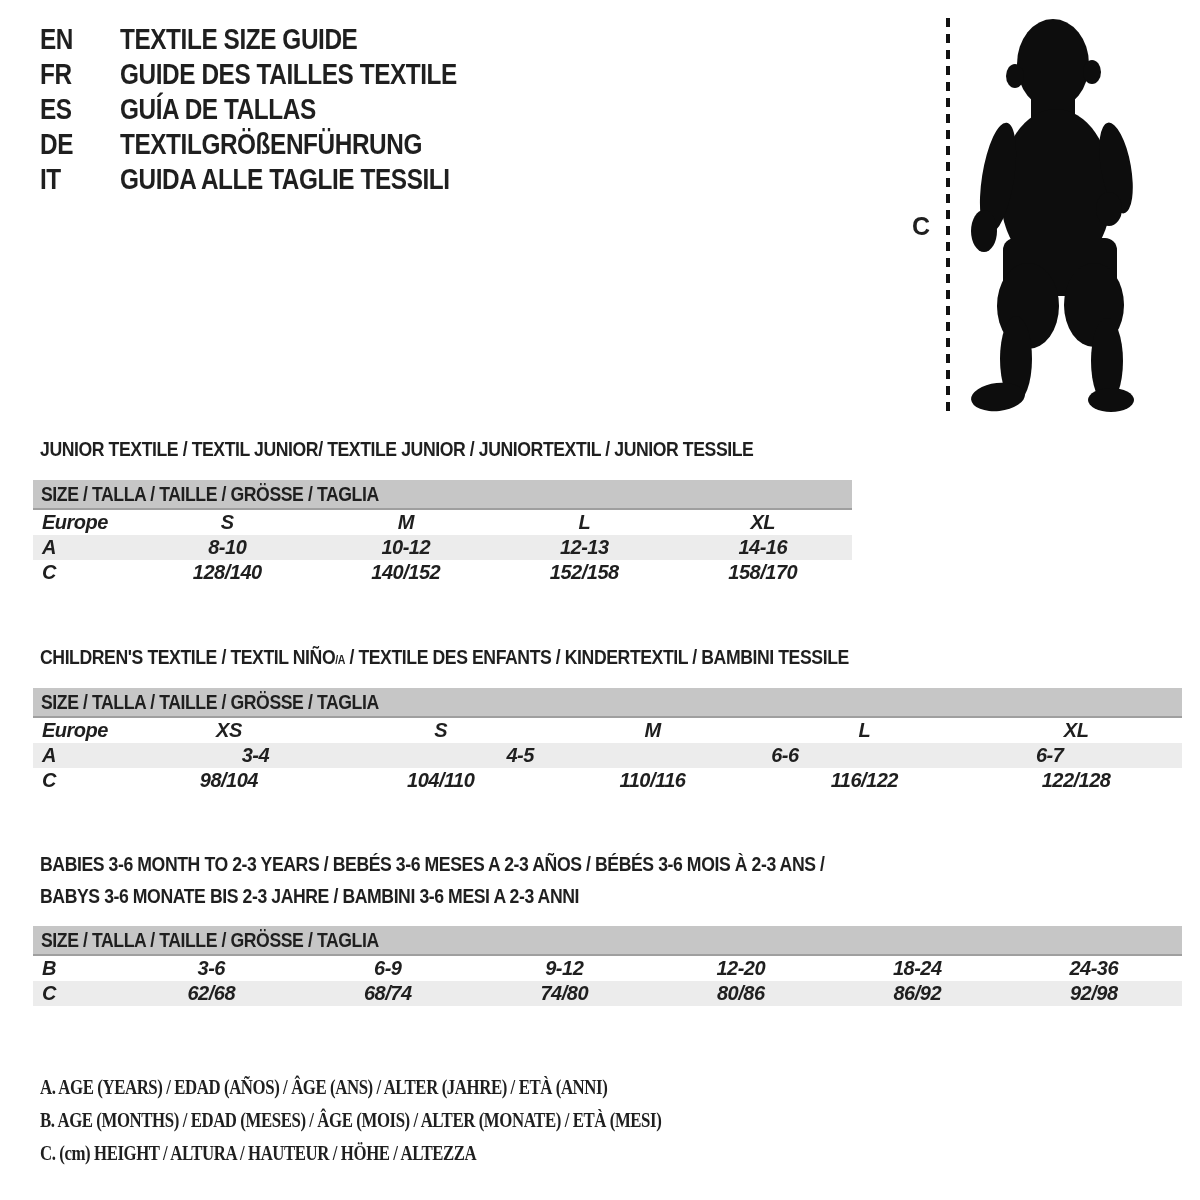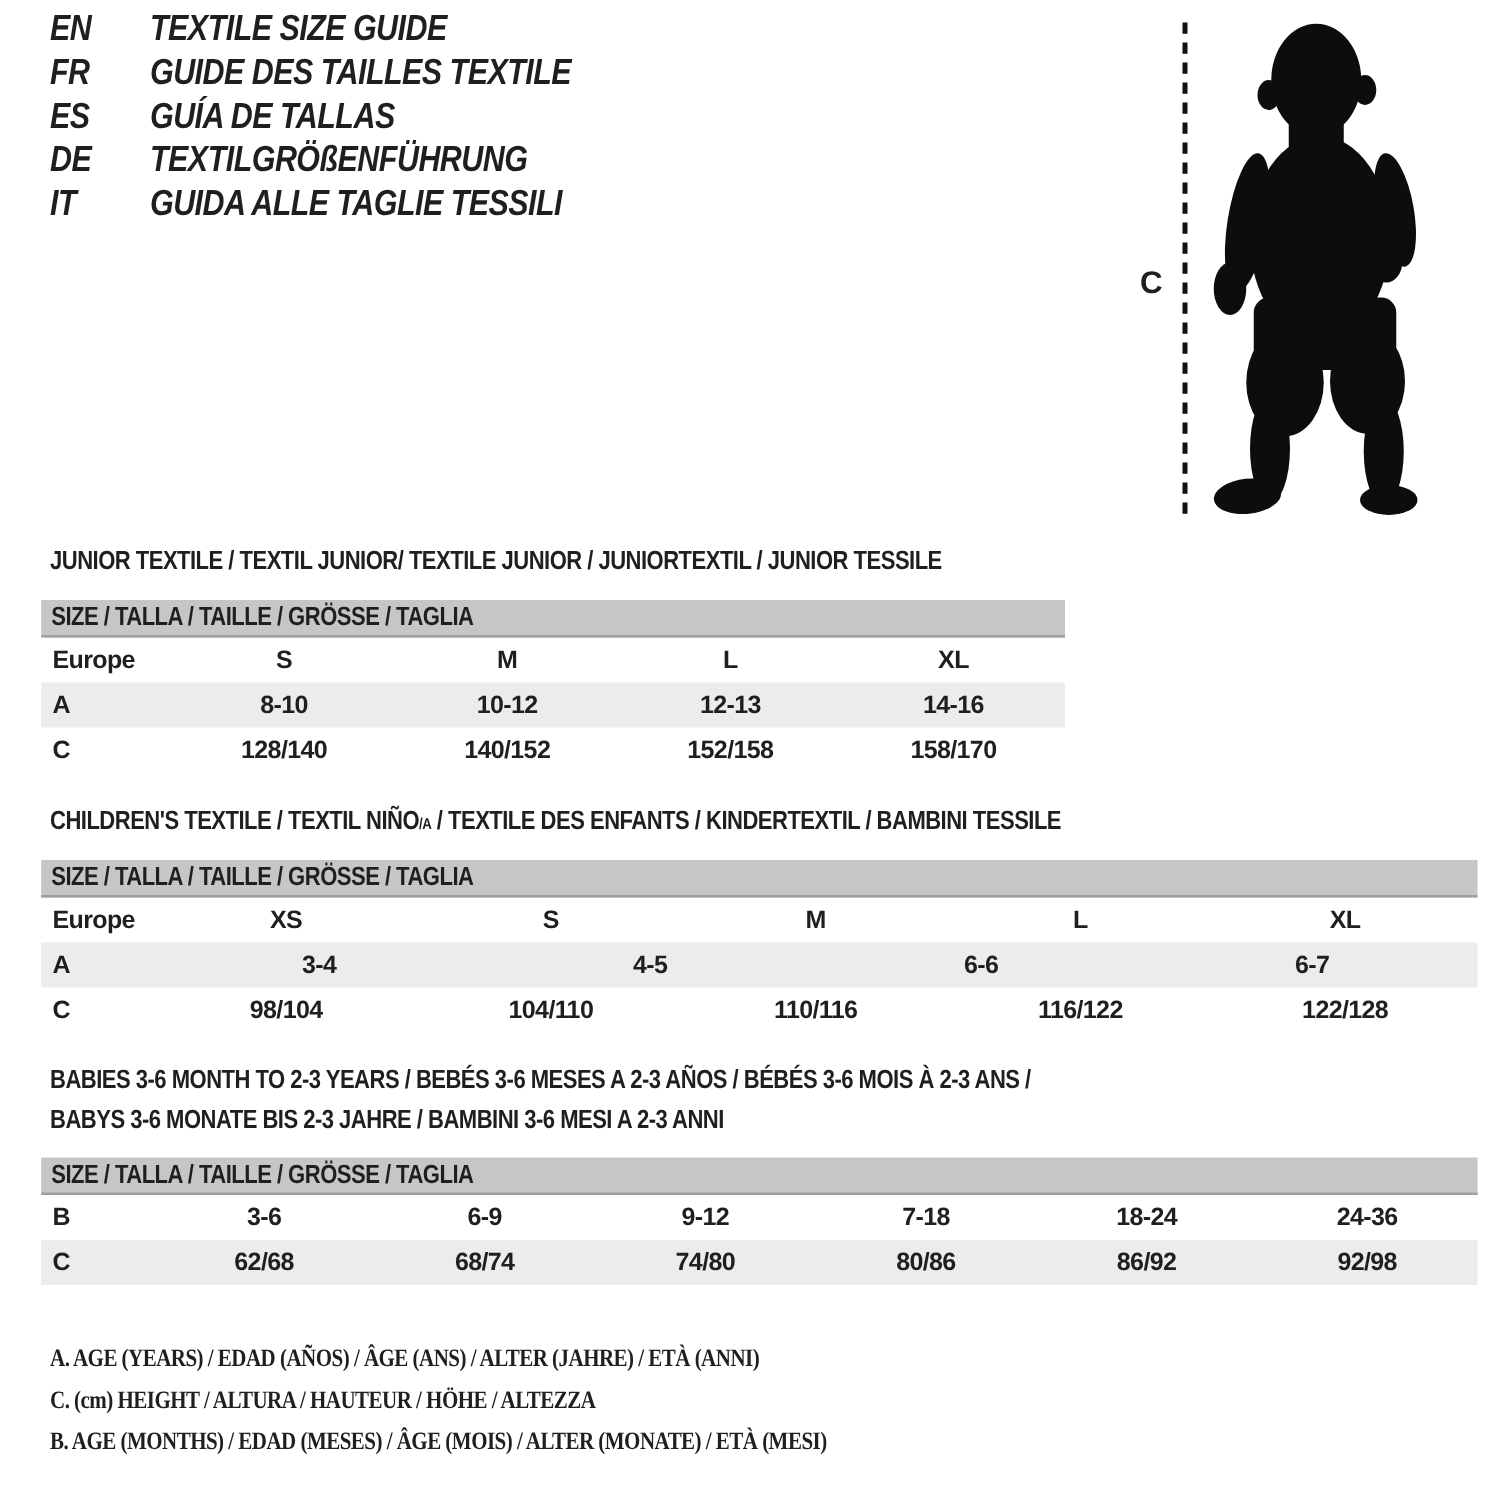--- a/index.html
+++ b/index.html
@@ -19,37 +19,37 @@
     position:relative;
     overflow:hidden;
   }
   .page{position:absolute;left:0;top:0;width:1200px;height:1200px;background:#fff;}
 
   
   .cond{display:inline-block;transform:scaleX(0.84);transform-origin:0 50%;white-space:nowrap;}
   .cond-block{transform:scaleX(0.84);transform-origin:0 0;white-space:nowrap;}
 
   
-  .lang-block{position:absolute;left:40px;top:6px;font-style:italic;}
+  .lang-block{position:absolute;left:40px;top:22px;}
   .lang-row{display:flex;height:35px;align-items:center;font-size:29px;}
   .lang-code{width:80px;}
   
   .fig-line{position:absolute;left:944px;top:16px;}
   .fig-c{position:absolute;left:912px;top:212px;font-size:25px;}
   .fig-baby{position:absolute;left:968px;top:16px;}
 
   
   .sec-title{position:absolute;left:40px;font-size:21px;line-height:32px;}
   .sub{font-size:0.6em;}
   .size-table{position:absolute;left:33px;font-size:20px;}
   .size-table.narrow{width:819px;}
   .size-table.wide{width:1149px;}
   .thead{height:30px;background:var(--band);border-bottom:2px solid var(--band-edge);
          display:flex;align-items:center;padding-left:8px;font-size:21px;}
-  .trow{height:36px;display:flex;align-items:stretch;}
+  .trow{height:25px;display:flex;align-items:stretch;font-style:italic;}
   .trow.shaded{background:var(--shade);}
   .trow .lbl{width:90px;padding-left:9px;display:flex;align-items:center;}
   .size-table.narrow .lbl{width:105px;}
   .trow .cell{flex:1;display:flex;align-items:center;justify-content:center;}
 
   
   .legend{position:absolute;left:40px;top:1071px;font-size:20px;font-family:Liberation Serif, serif;}
   .legend-line{height:33px;display:flex;align-items:center;}
 </style>
 </head>
@@ -166,40 +166,40 @@
   <div class="sec-title cond-block" style="top:848px;"><span>BABIES 3-6 MONTH TO 2-3 YEARS / BEBÉS 3-6 MESES A 2-3 AÑOS / BÉBÉS 3-6 MOIS À 2-3 ANS /</span><br><span>BABYS 3-6 MONATE BIS 2-3 JAHRE / BAMBINI 3-6 MESI A 2-3 ANNI</span></div>
   <div class="size-table wide" style="top:926px;">
     <div class="thead">
         <span class="cond">SIZE / TALLA / TAILLE / GRÖSSE / TAGLIA</span>
       </div>
   <div class="trow">
         <div class="lbl">B</div>
         <div class="cell">3-6</div>
         <div class="cell">6-9</div>
         <div class="cell">9-12</div>
-        <div class="cell">7-18</div>
+        <div class="cell">12-20</div>
         <div class="cell">18-24</div>
         <div class="cell">24-36</div>
       </div>
       <div class="trow shaded">
         <div class="lbl">C</div>
         <div class="cell">62/68</div>
         <div class="cell">68/74</div>
         <div class="cell">74/80</div>
         <div class="cell">80/86</div>
         <div class="cell">86/92</div>
         <div class="cell">92/98</div>
       </div>
     </div>
 
   <div class="legend">
     <div class="legend-line">
         <span class="cond">A. AGE (YEARS) / EDAD (AÑOS) / ÂGE (ANS) / ALTER (JAHRE) / ETÀ (ANNI)</span>
       </div>
     <div class="legend-line">
+        <span class="cond">B. AGE (MONTHS) / EDAD (MESES) / ÂGE (MOIS) / ALTER (MONATE) / ETÀ (MESI)</span>
+      </div>
+    <div class="legend-line">
         <span class="cond">C. (cm) HEIGHT / ALTURA / HAUTEUR / HÖHE / ALTEZZA</span>
       </div>
-    <div class="legend-line">
-        <span class="cond">B. AGE (MONTHS) / EDAD (MESES) / ÂGE (MOIS) / ALTER (MONATE) / ETÀ (MESI)</span>
-      </div>
   </div>
 
 </div>
 
 </body></html>

